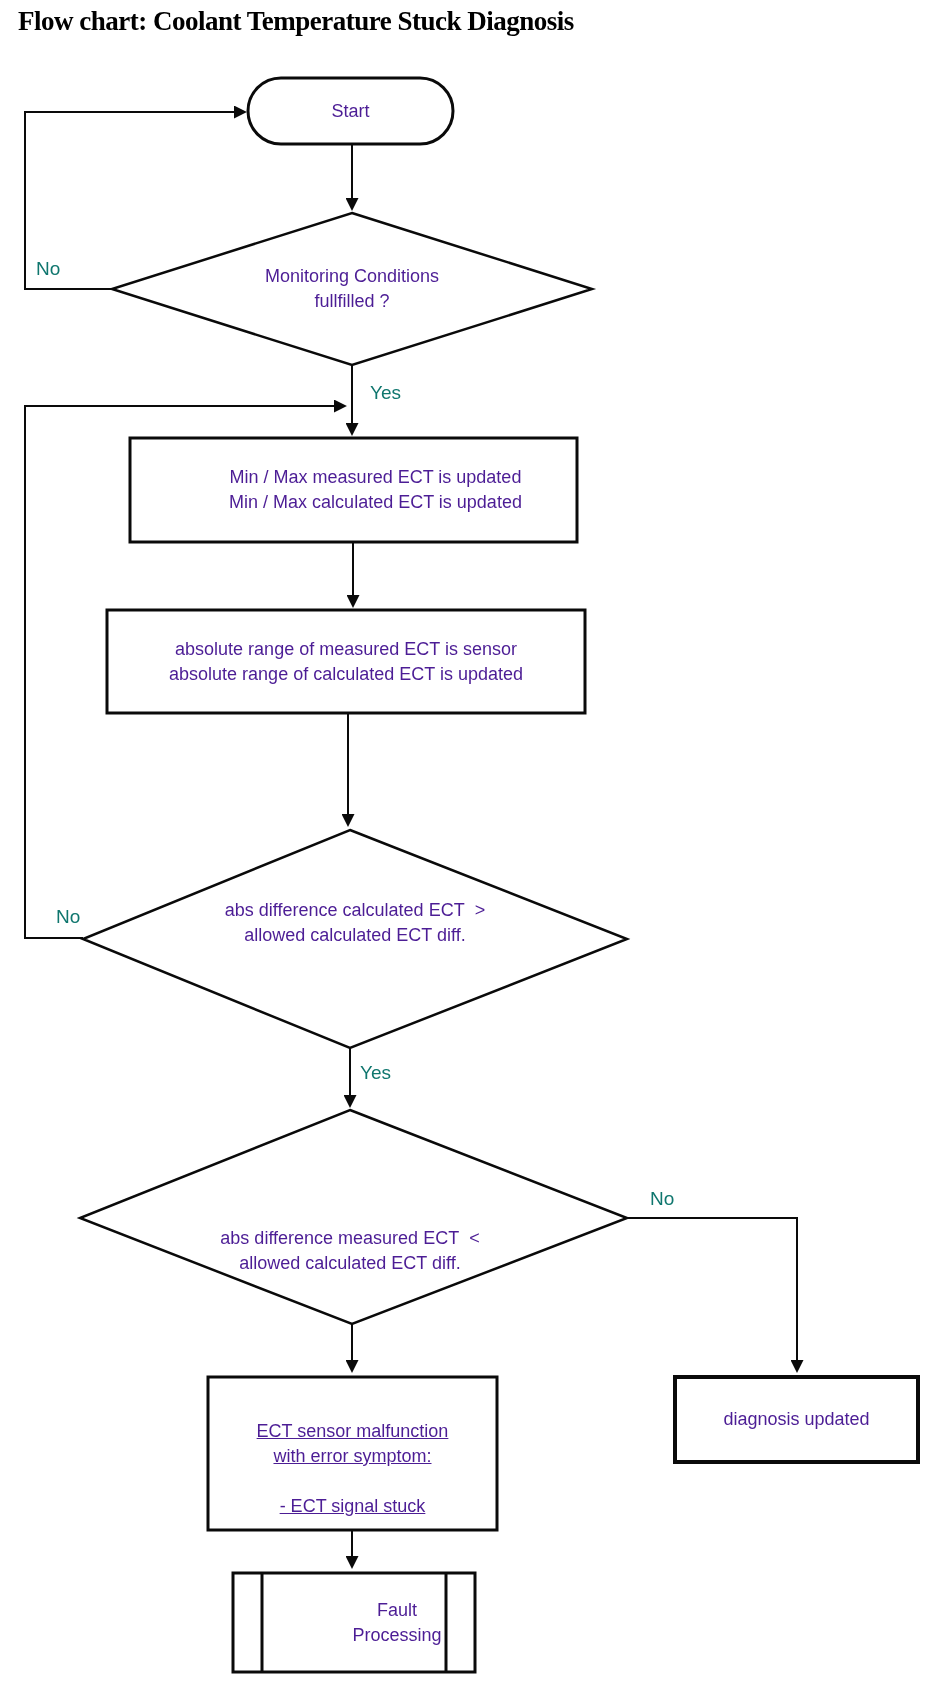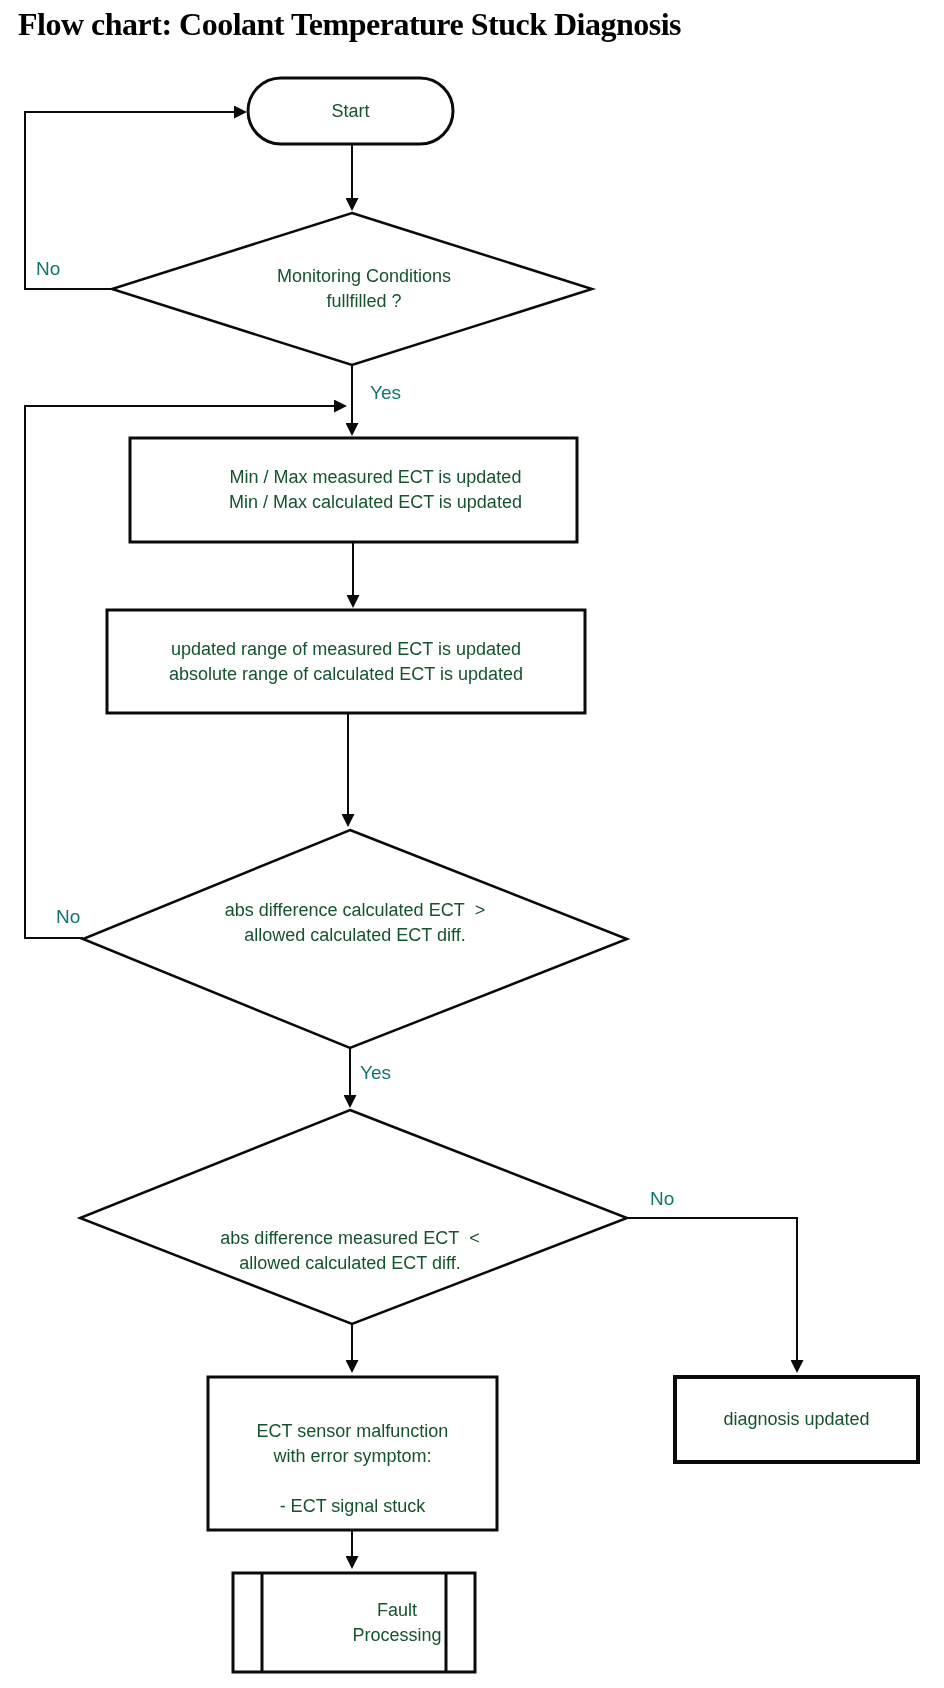--- a/index.html
+++ b/index.html
@@ -11,36 +11,36 @@
     font-family: "Liberation Sans", sans-serif;
     color: #0a0a0a;
     overflow: hidden;
   }
   .page-title {
     position: absolute;
     left: 18px;
     top: 6px;
     font-family: "Liberation Serif", serif;
     font-weight: bold;
-    font-size: 32px;
+    font-size: 27px;
     letter-spacing: -0.5px;
     color: #000000;
     white-space: nowrap;
   }
   svg.flow { position: absolute; left: 0; top: 0; }
   .node-label {
     position: absolute;
     display: flex;
     align-items: center;
     justify-content: center;
     text-align: center;
     white-space: pre-line;
     font-size: 18px;
     line-height: 25px;
-    color: #14532d;
+    color: #4c1d95;
   }
   .edge-label {
     position: absolute;
     font-size: 19px;
     line-height: 21px;
     color: #0f766e;
     white-space: nowrap;
   }
 </style>
 </head>
@@ -80,36 +80,36 @@
       <rect x="208" y="1377" width="289" height="153" stroke-width="3"></rect>
       <rect x="675" y="1377" width="243" height="85" stroke-width="4"></rect>
       <rect x="233" y="1573" width="242" height="99" stroke-width="3"></rect>
       <line x1="262" y1="1573" x2="262" y2="1672" stroke-width="3"></line>
       <line x1="446" y1="1573" x2="446" y2="1672" stroke-width="3"></line>
     </g>
   </svg>
 
   <div class="node-label" style="left:248px; top:78px; width:205px; height:66px;">Start</div>
 
-  <div class="node-label" style="left:184px; top:213px; width:360px; height:152px;">Monitoring Conditions
+  <div class="node-label" style="left:172px; top:213px; width:360px; height:152px;">Monitoring Conditions
 fullfilled ?</div>
 
   <div class="node-label" style="left:130px; top:438px; width:491px; height:104px;">Min / Max measured ECT is updated
 Min / Max calculated ECT is updated</div>
 
-  <div class="node-label" style="left:107px; top:610px; width:478px; height:103px;">updated range of measured ECT is updated
+  <div class="node-label" style="left:107px; top:610px; width:478px; height:103px;">absolute range of measured ECT is sensor
 absolute range of calculated ECT is updated</div>
 
   <div class="node-label" style="left:115px; top:814px; width:480px; height:218px;">abs difference calculated ECT&nbsp; &gt;
 allowed calculated ECT diff.</div>
 
   <div class="node-label" style="left:110px; top:1144px; width:480px; height:214px;">abs difference measured ECT&nbsp; &lt;
 allowed calculated ECT diff.</div>
 
-  <div class="node-label" style="left:208px; top:1377px; width:289px; height:183px;">ECT sensor malfunction
+  <div class="node-label" style="left:208px; top:1377px; width:289px; height:183px;text-decoration:underline;">ECT sensor malfunction
 with error symptom:
 
 - ECT signal stuck</div>
 
   <div class="node-label" style="left:675px; top:1377px; width:243px; height:85px;">diagnosis updated</div>
 
   <div class="node-label" style="left:262px; top:1573px; width:184px; height:99px;padding-left:43px;">Fault
 Processing</div>
 
   <div class="edge-label" style="left:36px; top:258px;">No</div>

